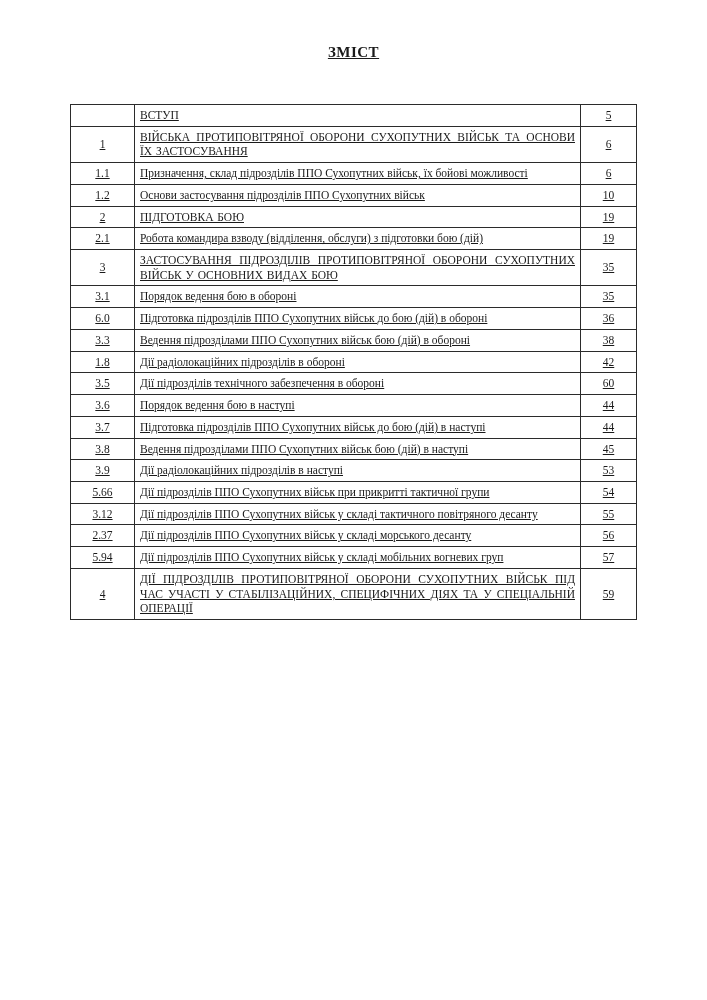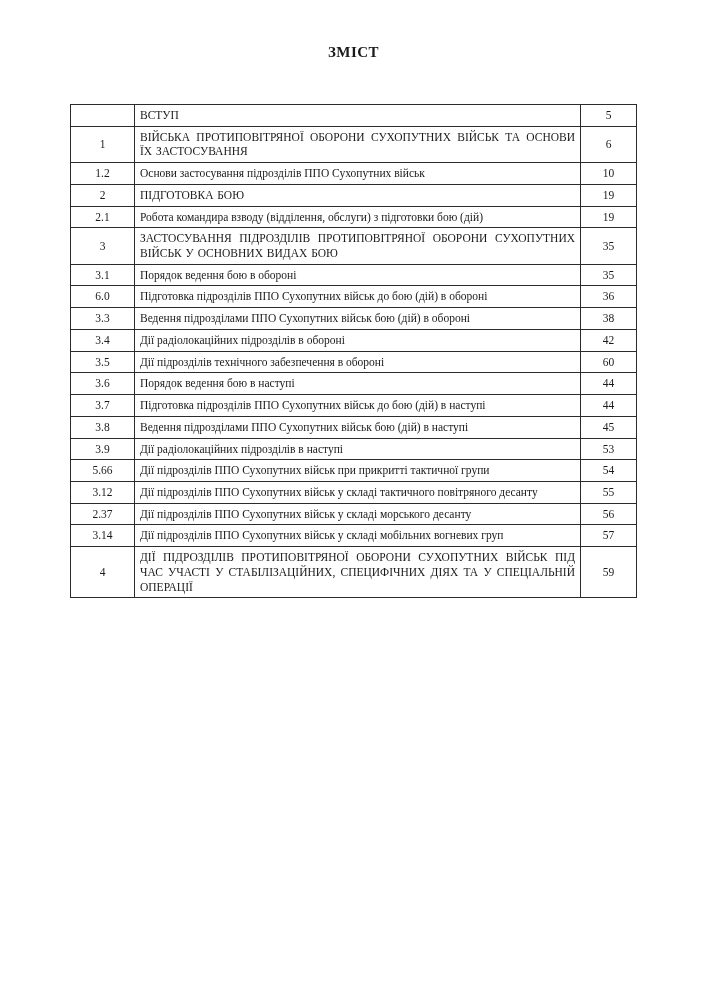--- a/index.html
+++ b/index.html
@@ -22,29 +22,31 @@
     box-sizing: border-box;
   }
   .doc-title {
     text-align: center;
     font-weight: bold;
     font-size: 15px;
     letter-spacing: 0.5px;
     margin-top: 44px;
     margin-bottom: 0;
     font-family: "Liberation Serif", serif;
+    text-decoration: underline;
   }
   .toc-wrap {
     margin: 43px auto 0 auto;
     width: 567px;
   }
   table.toc {
     border-collapse: collapse;
     width: 100%;
     table-layout: fixed;
+    text-decoration: underline;
   }
   table.toc td {
     border: 1px solid #2b2b2b;
     font-size: 11.5px;
     line-height: 1.28;
     padding: 3px 5px 3px 5px;
     vertical-align: middle;
     font-family: "Liberation Serif", serif;
   }
   td.num {
@@ -88,20 +90,25 @@
             <td class="num"></td>
             <td class="title">ВСТУП</td>
             <td class="page-col">5</td>
           </tr>
           <tr class="major">
             <td class="num">1</td>
             <td class="title">ВІЙСЬКА ПРОТИПОВІТРЯНОЇ ОБОРОНИ СУХОПУТНИХ ВІЙСЬК ТА ОСНОВИ ЇХ ЗАСТОСУВАННЯ</td>
             <td class="page-col">6</td>
           </tr>
           <tr>
+            <td class="num">1.1</td>
+            <td class="title">Призначення, склад підрозділів ППО Сухопутних військ, їх бойові можливості</td>
+            <td class="page-col">6</td>
+          </tr>
+          <tr>
             <td class="num">1.2</td>
             <td class="title">Основи застосування підрозділів ППО Сухопутних військ</td>
             <td class="page-col">10</td>
           </tr>
           <tr class="major">
             <td class="num">2</td>
             <td class="title">ПІДГОТОВКА БОЮ</td>
             <td class="page-col">19</td>
           </tr>
           <tr>
@@ -123,21 +130,21 @@
             <td class="num">6.0</td>
             <td class="title">Підготовка підрозділів ППО Сухопутних військ до бою (дій) в обороні</td>
             <td class="page-col">36</td>
           </tr>
           <tr>
             <td class="num">3.3</td>
             <td class="title">Ведення підрозділами ППО Сухопутних військ бою (дій) в обороні</td>
             <td class="page-col">38</td>
           </tr>
           <tr>
-            <td class="num">3.4</td>
+            <td class="num">1.8</td>
             <td class="title">Дії радіолокаційних підрозділів в обороні</td>
             <td class="page-col">42</td>
           </tr>
           <tr>
             <td class="num">3.5</td>
             <td class="title">Дії підрозділів технічного забезпечення в обороні</td>
             <td class="page-col">60</td>
           </tr>
           <tr>
             <td class="num">3.6</td>
@@ -168,21 +175,21 @@
             <td class="num">3.12</td>
             <td class="title">Дії підрозділів ППО Сухопутних військ у складі тактичного повітряного десанту</td>
             <td class="page-col">55</td>
           </tr>
           <tr>
             <td class="num">2.37</td>
             <td class="title">Дії підрозділів ППО Сухопутних військ у складі морського десанту</td>
             <td class="page-col">56</td>
           </tr>
           <tr>
-            <td class="num">3.14</td>
+            <td class="num">5.94</td>
             <td class="title">Дії підрозділів ППО Сухопутних військ у складі мобільних вогневих груп</td>
             <td class="page-col">57</td>
           </tr>
           <tr class="major">
             <td class="num">4</td>
             <td class="title">ДІЇ ПІДРОЗДІЛІВ ПРОТИПОВІТРЯНОЇ ОБОРОНИ СУХОПУТНИХ ВІЙСЬК ПІД ЧАС УЧАСТІ У СТАБІЛІЗАЦІЙНИХ, СПЕЦИФІЧНИХ ДІЯХ ТА У СПЕЦІАЛЬНІЙ ОПЕРАЦІЇ</td>
             <td class="page-col">59</td>
           </tr>
         </tbody>
     </table>

